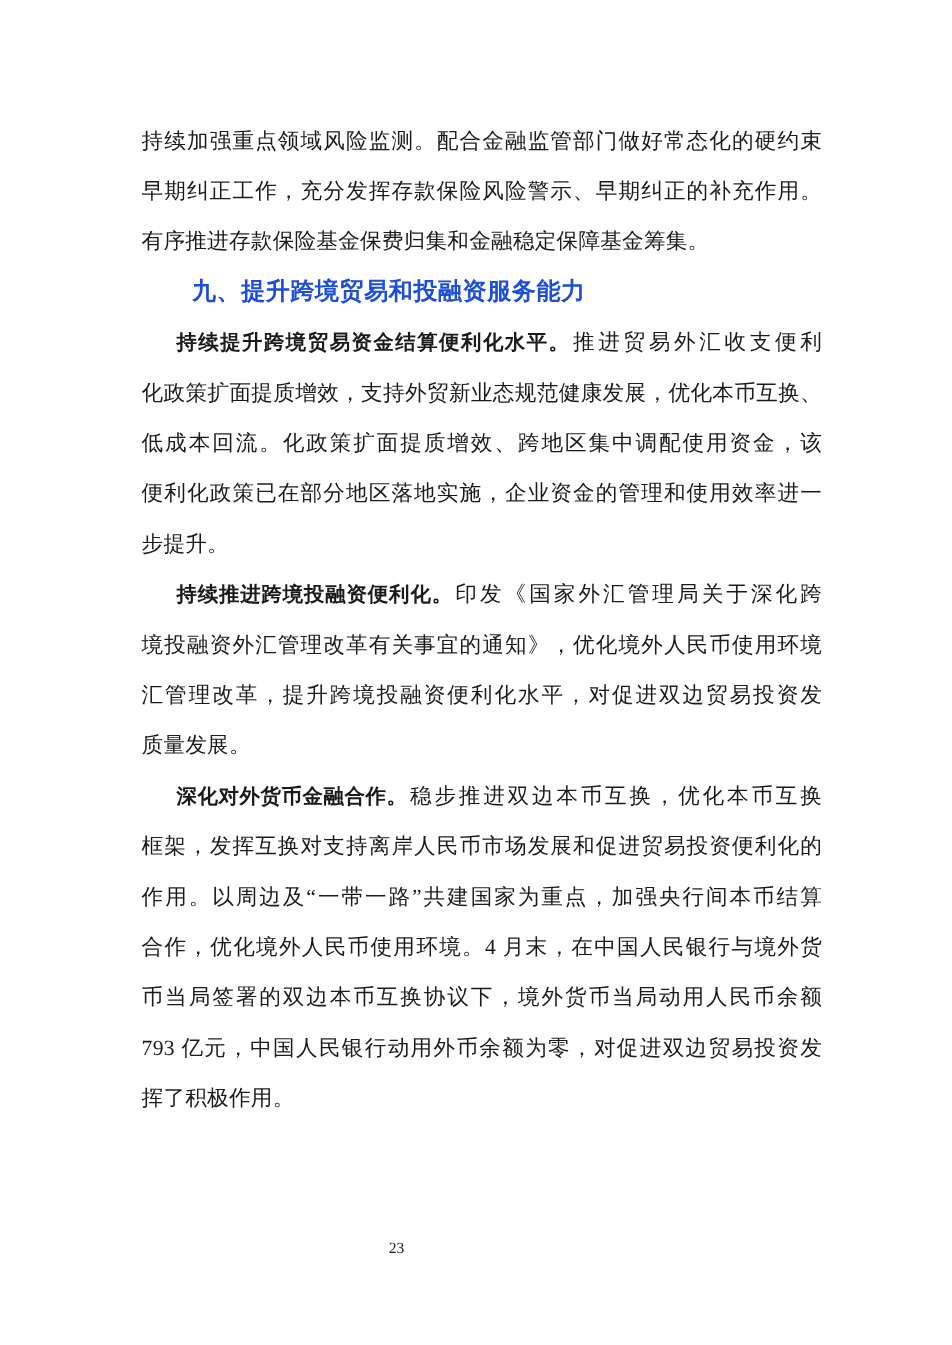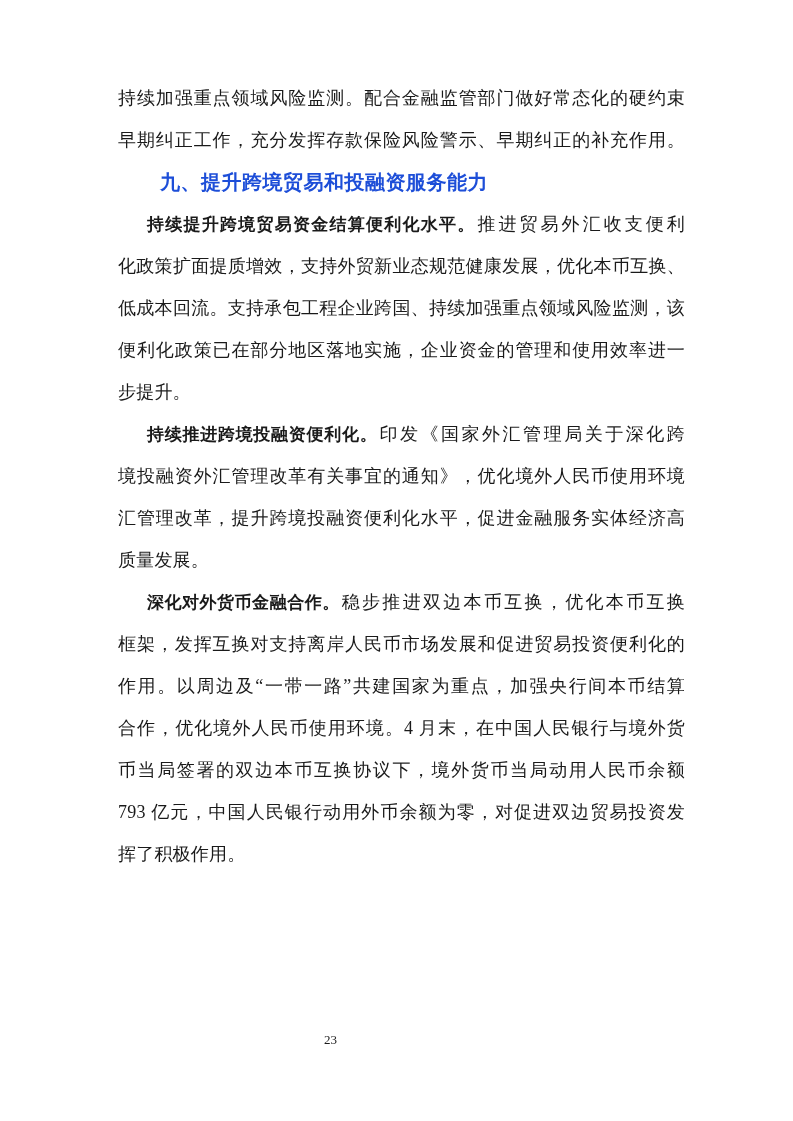--- a/index.html
+++ b/index.html
@@ -16,21 +16,21 @@
     color: #1a1a1a;
   }
   .page {
     position: absolute;
     inset: 0;
     background: #ffffff;
   }
   .doc {
     position: absolute;
     left: 118px;
-    top: 77px;
+    top: 96px;
     width: 567px;
   }
   .line {
     height: 42px;
     line-height: 42px;
     font-size: 18px;
     text-align: left;
     letter-spacing: 0.2px;
   }
   .line.just {
@@ -66,29 +66,30 @@
     color: #1a1a1a;
   }
 </style>
 </head>
 <body>
 
 <div class="page">
   <div class="doc">
       <div class="line just"><span class="reg">持续加强重点领域风险监测。配合金融监管部门做好常态化的硬约束</span></div>
       <div class="line just"><span class="reg">早期纠正工作，充分发挥存款保险风险警示、早期纠正的补充作用。</span></div>
+      <div class="line"><span class="reg">有序推进存款保险基金保费归集和金融稳定保障基金筹集。</span></div>
       <div class="line heading">九、提升跨境贸易和投融资服务能力</div>
       <div class="line just indent"><span class="lead">持续提升跨境贸易资金结算便利化水平。</span><span class="reg">推进贸易外汇收支便利</span></div>
       <div class="line just"><span class="reg">化政策扩面提质增效，支持外贸新业态规范健康发展，优化本币互换、</span></div>
-      <div class="line just"><span class="reg">低成本回流。支持承包工程企业跨国、持续加强重点领域风险监测，该</span></div>
+      <div class="line just"><span class="reg">低成本回流。化政策扩面提质增效、跨地区集中调配使用资金，该</span></div>
       <div class="line just"><span class="reg">便利化政策已在部分地区落地实施，企业资金的管理和使用效率进一</span></div>
       <div class="line"><span class="reg">步提升。</span></div>
       <div class="line just indent"><span class="lead">持续推进跨境投融资便利化。</span><span class="reg">印发《国家外汇管理局关于深化跨</span></div>
       <div class="line just"><span class="reg">境投融资外汇管理改革有关事宜的通知》，优化境外人民币使用环境</span></div>
-      <div class="line just"><span class="reg">汇管理改革，提升跨境投融资便利化水平，促进金融服务实体经济高</span></div>
+      <div class="line just"><span class="reg">汇管理改革，提升跨境投融资便利化水平，对促进双边贸易投资发</span></div>
       <div class="line"><span class="reg">质量发展。</span></div>
       <div class="line just indent"><span class="lead">深化对外货币金融合作。</span><span class="reg">稳步推进双边本币互换，优化本币互换</span></div>
       <div class="line just"><span class="reg">框架，发挥互换对支持离岸人民币市场发展和促进贸易投资便利化的</span></div>
       <div class="line just"><span class="reg">作用。以周边及“一带一路”共建国家为重点，加强央行间本币结算</span></div>
       <div class="line just"><span class="reg">合作，优化境外人民币使用环境。4 月末，在中国人民银行与境外货</span></div>
       <div class="line just"><span class="reg">币当局签署的双边本币互换协议下，境外货币当局动用人民币余额</span></div>
       <div class="line just"><span class="reg">793 亿元，中国人民银行动用外币余额为零，对促进双边贸易投资发</span></div>
       <div class="line"><span class="reg">挥了积极作用。</span></div>
     </div>
   <div class="pagenum">23</div>

